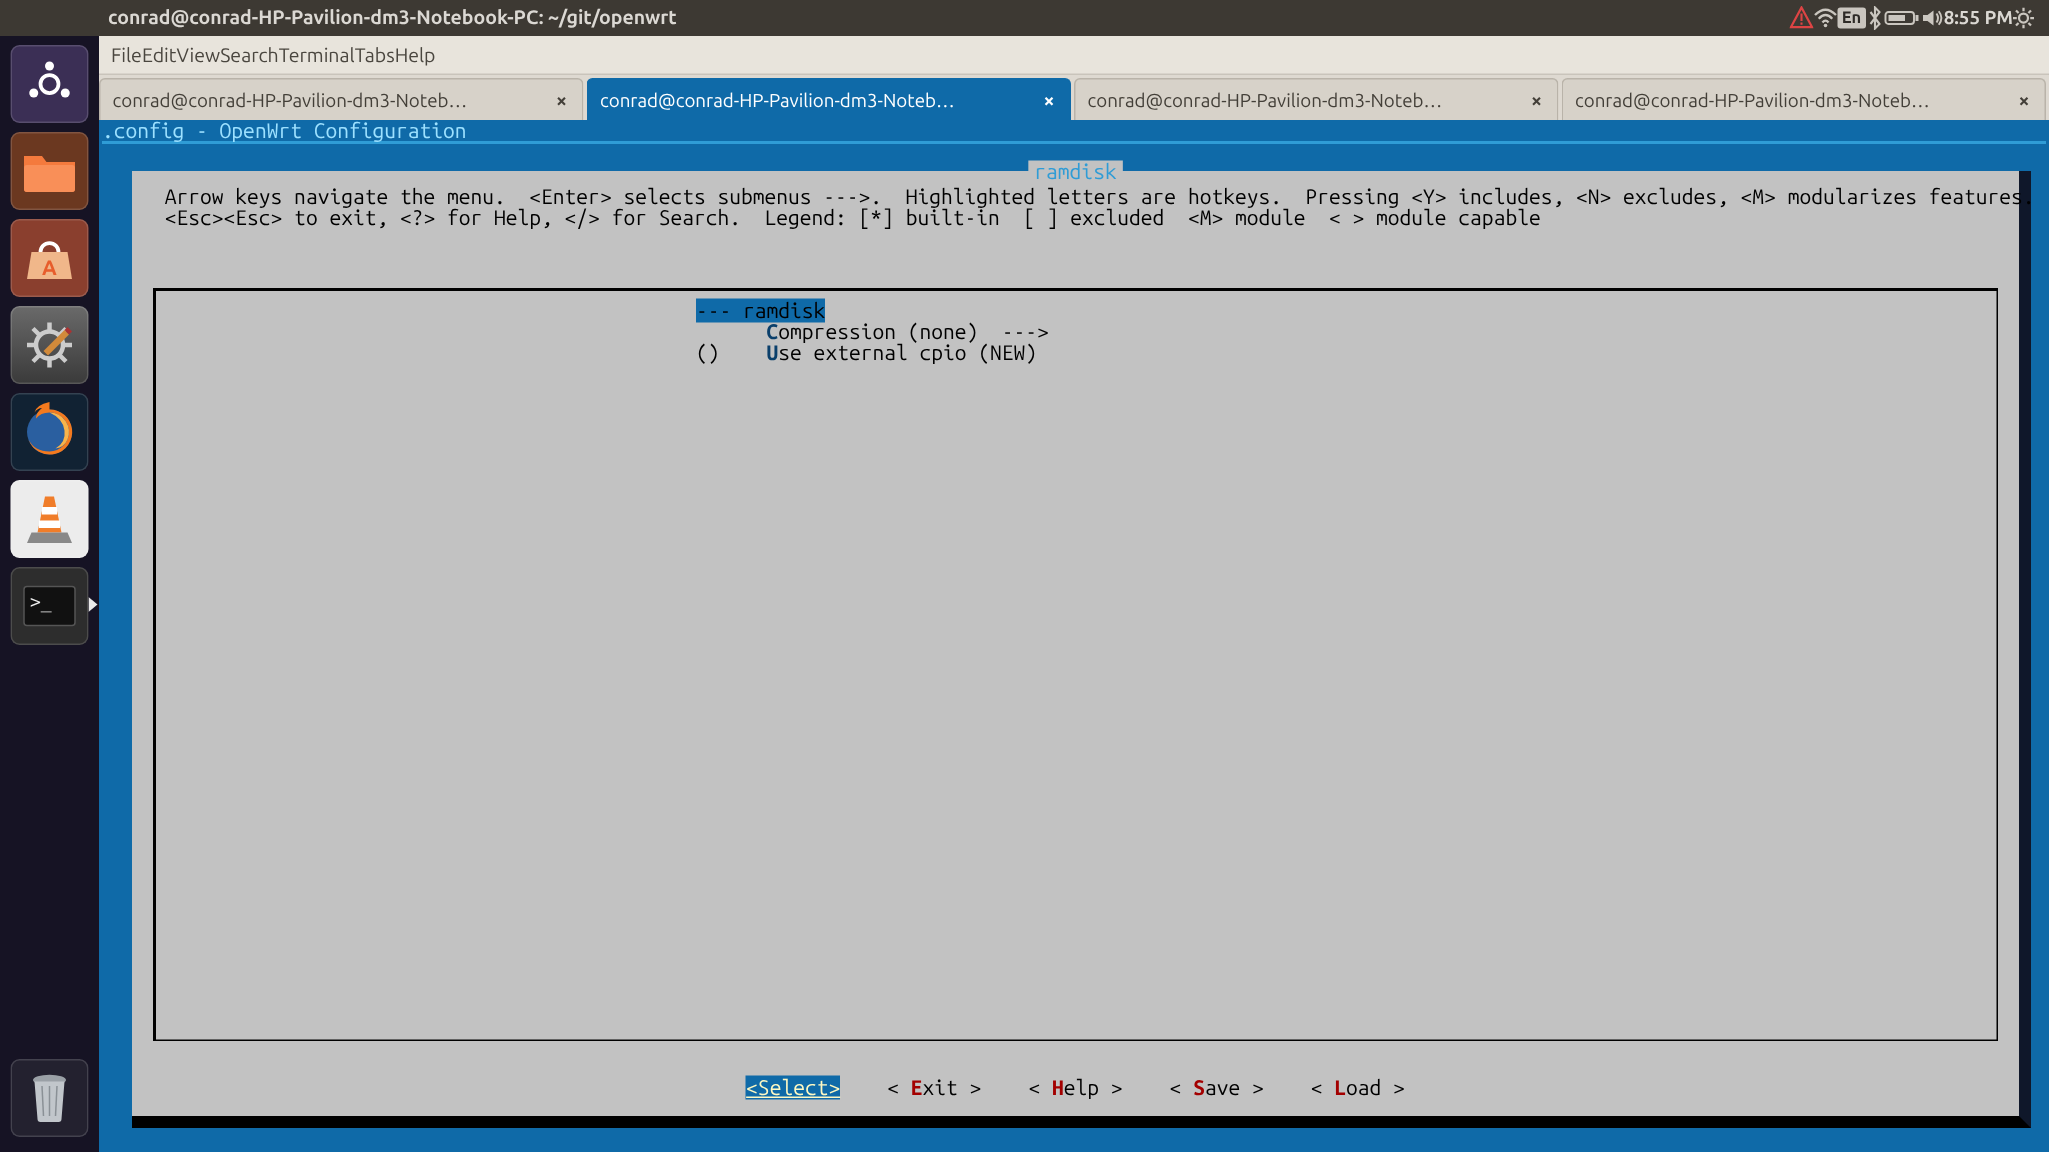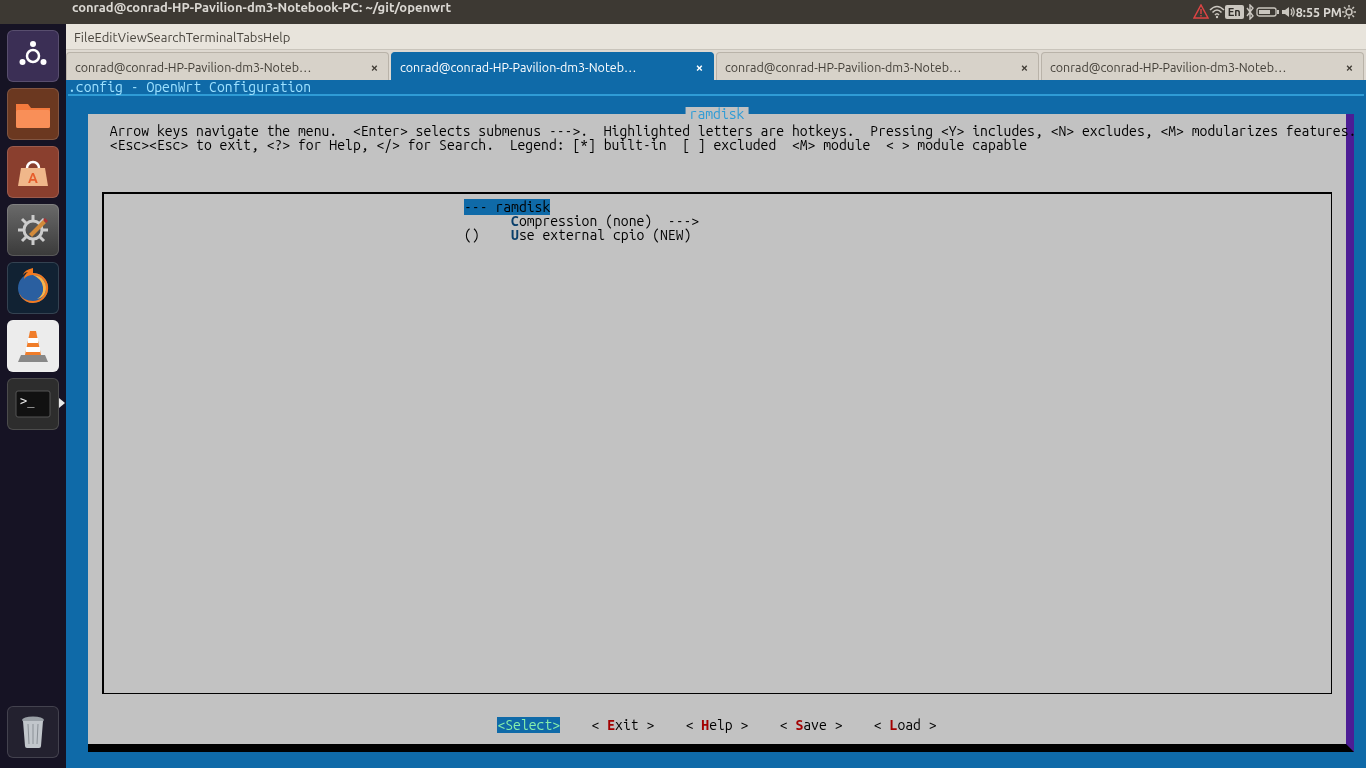--- a/index.html
+++ b/index.html
@@ -1,19 +1,19 @@
 <!DOCTYPE html>
 <html><head>
 <meta charset="utf-8">
 <style>
   * { margin: 0; padding: 0; box-sizing: border-box; }
   html, body { width: 1366px; height: 768px; font-family: "Ubuntu", "DejaVu Sans", sans-serif; background: #1a1a2e; overflow: hidden; }
 
   
-  .top-panel { position: absolute; top: 0; left: 0; right: 0; height: 24px; background: #3d3933; color: #dbd8d3; display: flex; font-size: 13px; font-weight: bold; }
+  .top-panel { position: absolute; top: 0; left: 0; right: 0; height: 24px; background: #3d3933; color: #dbd8d3; display: flex; align-items: center; font-size: 13px; font-weight: bold; }
   .top-panel .title { padding-left: 72px; flex: 1; }
   .top-panel .indicators { display: flex; align-items: center; padding-right: 10px; }
   .top-panel .indicators span { display: inline-flex; align-items: center; justify-content: center; }
   .top-panel svg { display: block; }
 
   
   .launcher { position: absolute; top: 24px; left: 0; width: 66px; bottom: 0; background: rgba(20,15,30,0.55); display: flex; flex-direction: column; align-items: center; padding-top: 6px; gap: 6px; }
   .launcher .tile { width: 52px; height: 52px; border-radius: 6px; display: flex; align-items: center; justify-content: center; box-shadow: inset 0 0 0 1px rgba(255,255,255,.15); }
   .launcher .trash { margin-top: auto; margin-bottom: 10px; }
 
@@ -25,29 +25,29 @@
   .tabbar { height: 30px; background: #ded9d1; display: flex; align-items: stretch; padding-top: 2px; }
   .tab { display: flex; align-items: center; padding: 0 8px; gap: 8px; font-size: 12.5px; color: #433f38; border: 1px solid #b9b3a9; border-bottom: none; background: #d7d2c9; border-radius: 4px 4px 0 0; margin-right: 2px; max-width: 325px; flex: 1; }
   .tab.active { background: #0f6aa8; color: #fff; border-color: #0f6aa8; }
   .tab .lbl { white-space: nowrap; overflow: hidden; text-overflow: ellipsis; flex: 1; }
   .tab .x { font-weight: bold; font-size: 13px; padding: 0 2px; }
 
   
   .term { flex: 1; background: #0f6aa8; padding: 0; font-family: "Ubuntu Mono","DejaVu Sans Mono",monospace; font-size: 14px; line-height: 14px; position: relative; }
   .headerline { color: #9de1ff; background: #0f6aa8; padding: 0 2px; height: 14px; }
   .term-sep { height: 2px; background: #2f9cd6; margin: 0 2px 0 2px; }
-  .config-box { position: absolute; left: 22px; right: 12px; top: 34px; bottom: 16px; background: #c2c2c2; border-right: 8px solid #4c1d95; border-bottom: 8px solid #000; }
+  .config-box { position: absolute; left: 22px; right: 12px; top: 34px; bottom: 16px; background: #c2c2c2; border-right: 8px solid #0f172a; border-bottom: 8px solid #000; }
   .ramdisk-label { position: absolute; top: -7px; left: 50%; transform: translateX(-50%); color: #2f9cd6; background: #c2c2c2; padding: 0 4px; font-size: 14px; }
   .config-box .instructions { padding: 10px 14px 6px 14px; color: #000; white-space: pre; font-size: 14px; line-height: 14px; }
   .menu-area { position: absolute; left: 14px; right: 14px; top: 78px; bottom: 50px; border: 1px solid #000; border-top: 2px solid #000; border-left: 2px solid #000; background: #c2c2c2; padding-top: 6px; }
   .menu-line { white-space: pre; color: #000; font-size: 14px; line-height: 14px; padding-left: 360px; }
   .menu-line.selected .inv { background: #0f6aa8; color: #000000; }
   .hotkey { color: #0a3f6b; font-weight: bold; }
   .button-row { position: absolute; left: 0; right: 0; bottom: 12px; text-align: center; white-space: pre; font-size: 14px; line-height: 14px; color: #000; }
-  .button-row .sel { background: #0f6aa8; color: #86efac; }
+  .button-row .sel { background: #0f6aa8; color: #fef9c3; text-decoration: underline; }
   .button-row .key { color: #a30000; font-weight: bold; }
 </style>
 </head>
 <body>
 
 <div class="top-panel">
   <div class="title">conrad@conrad-HP-Pavilion-dm3-Notebook-PC: ~/git/openwrt</div>
   <div class="indicators">
     <span>
       <svg width="16" height="16" viewBox="0 0 16 16">

